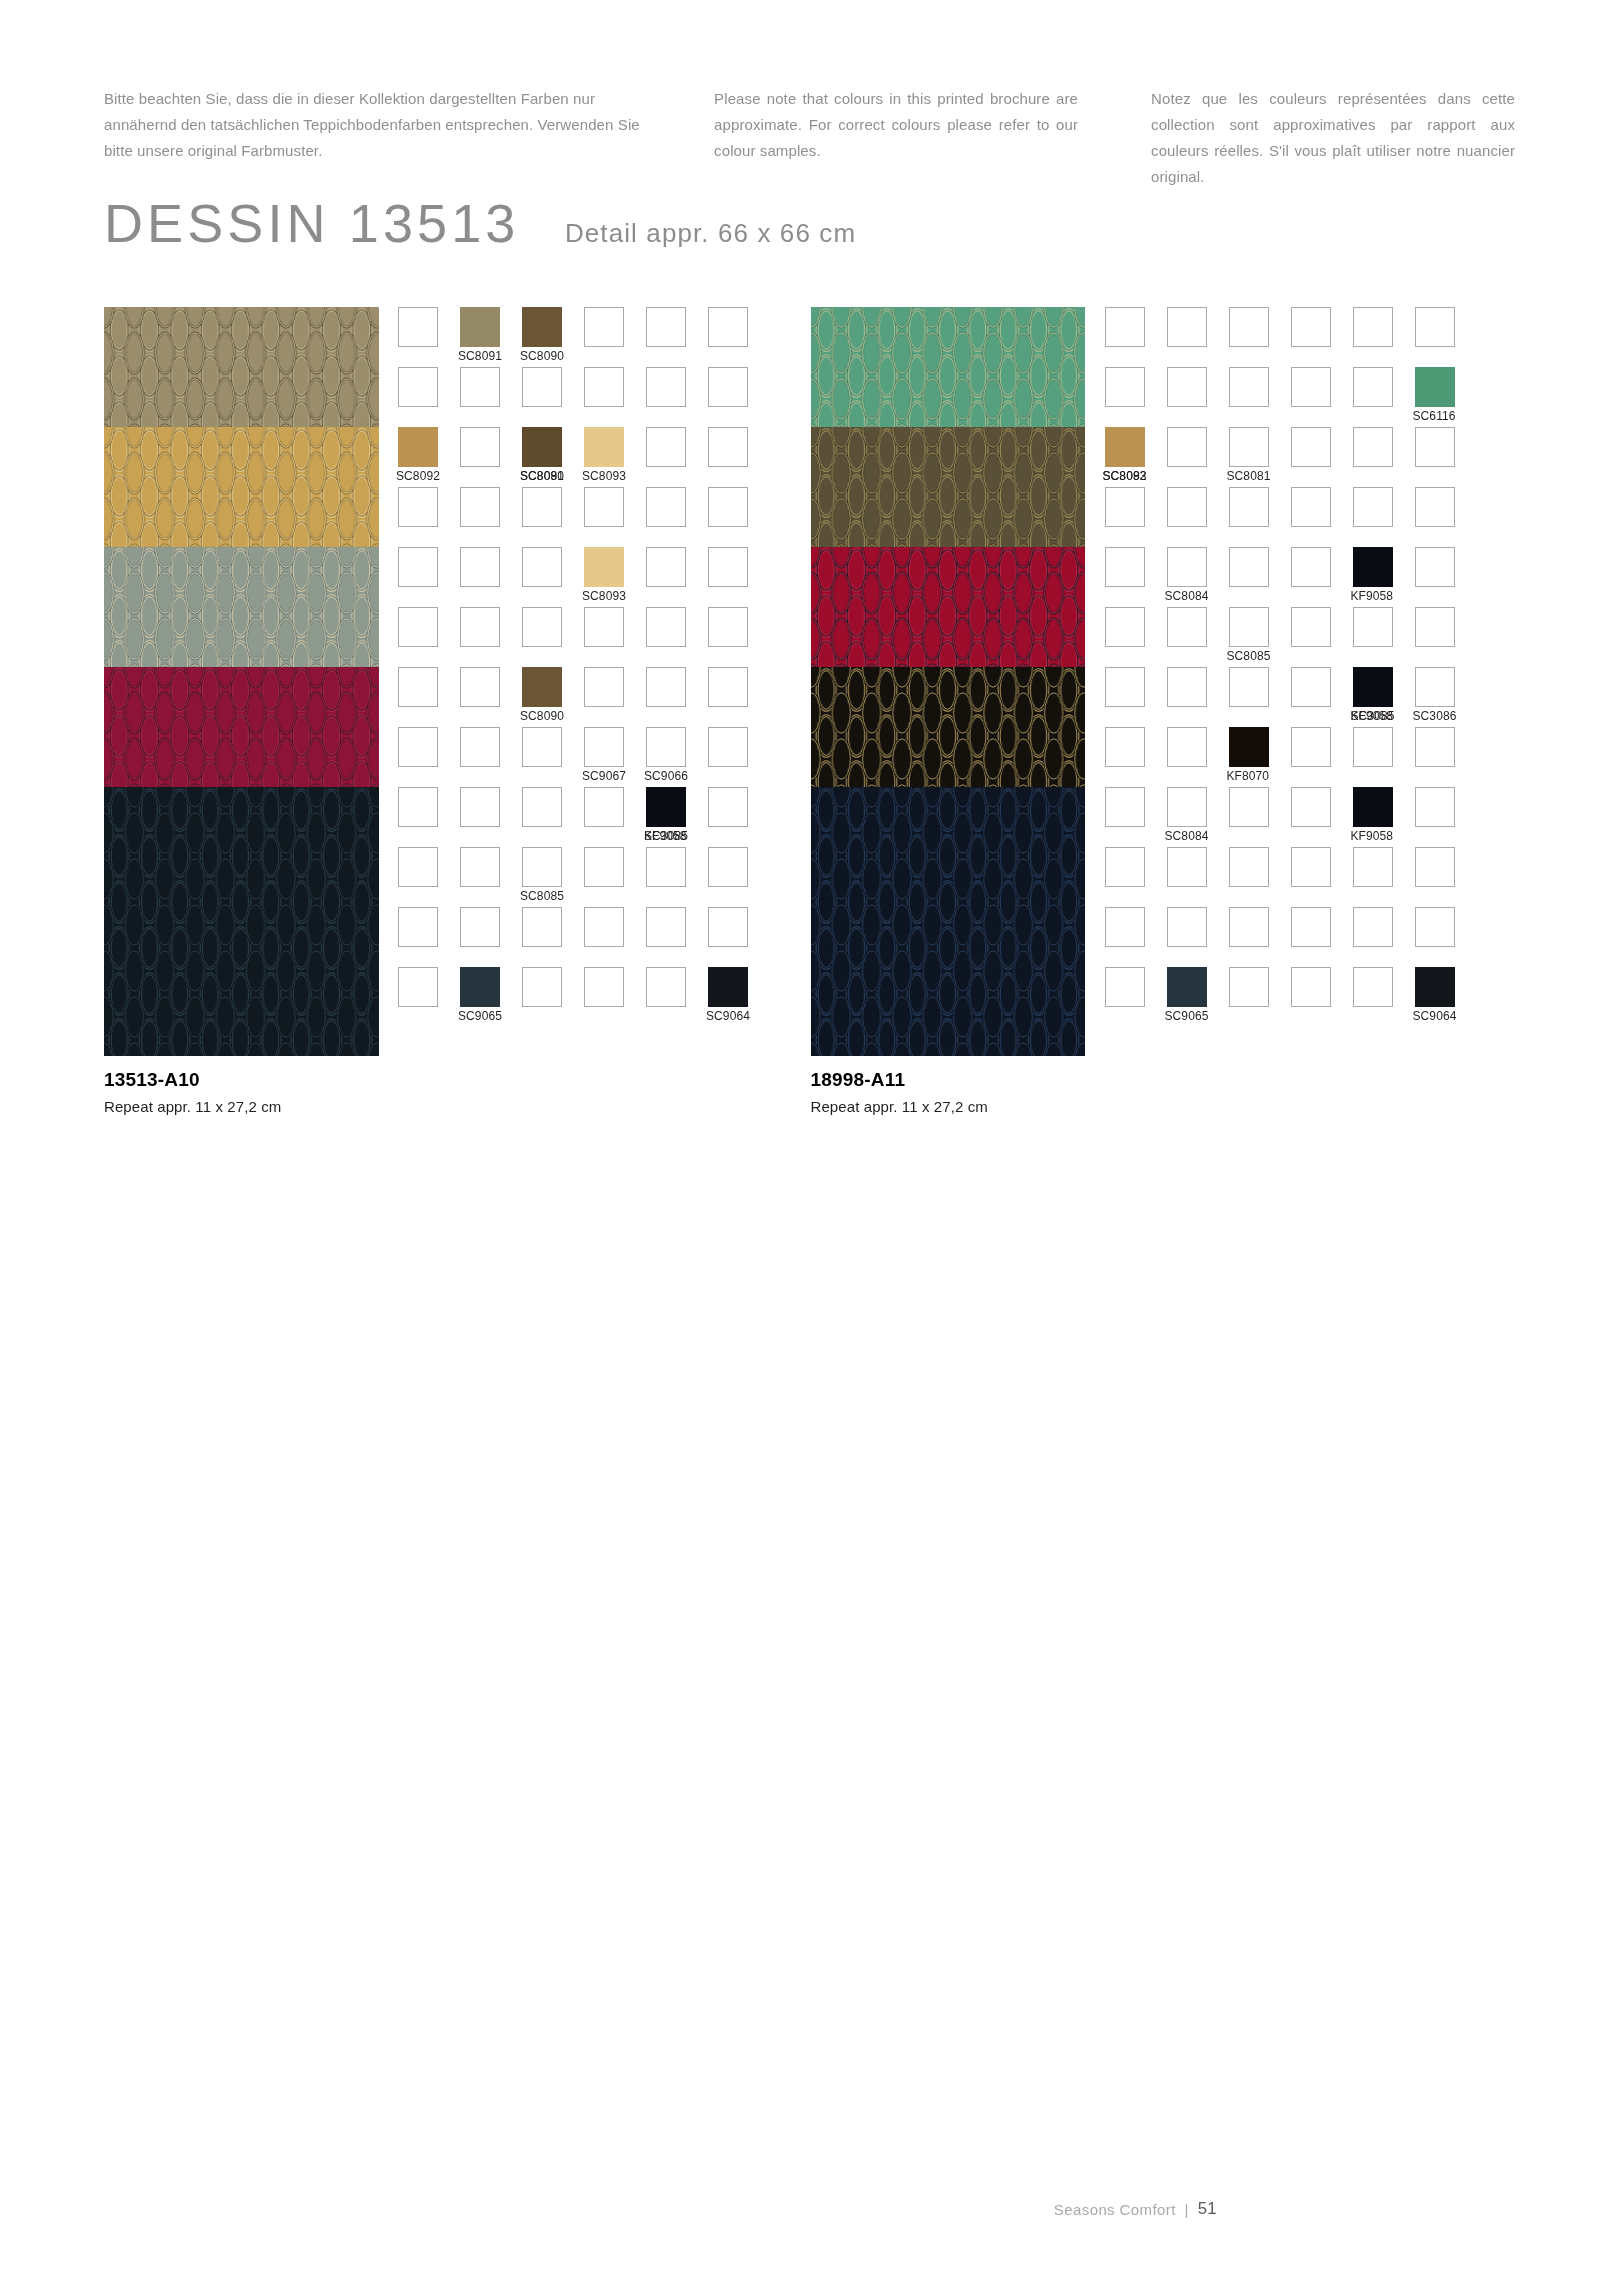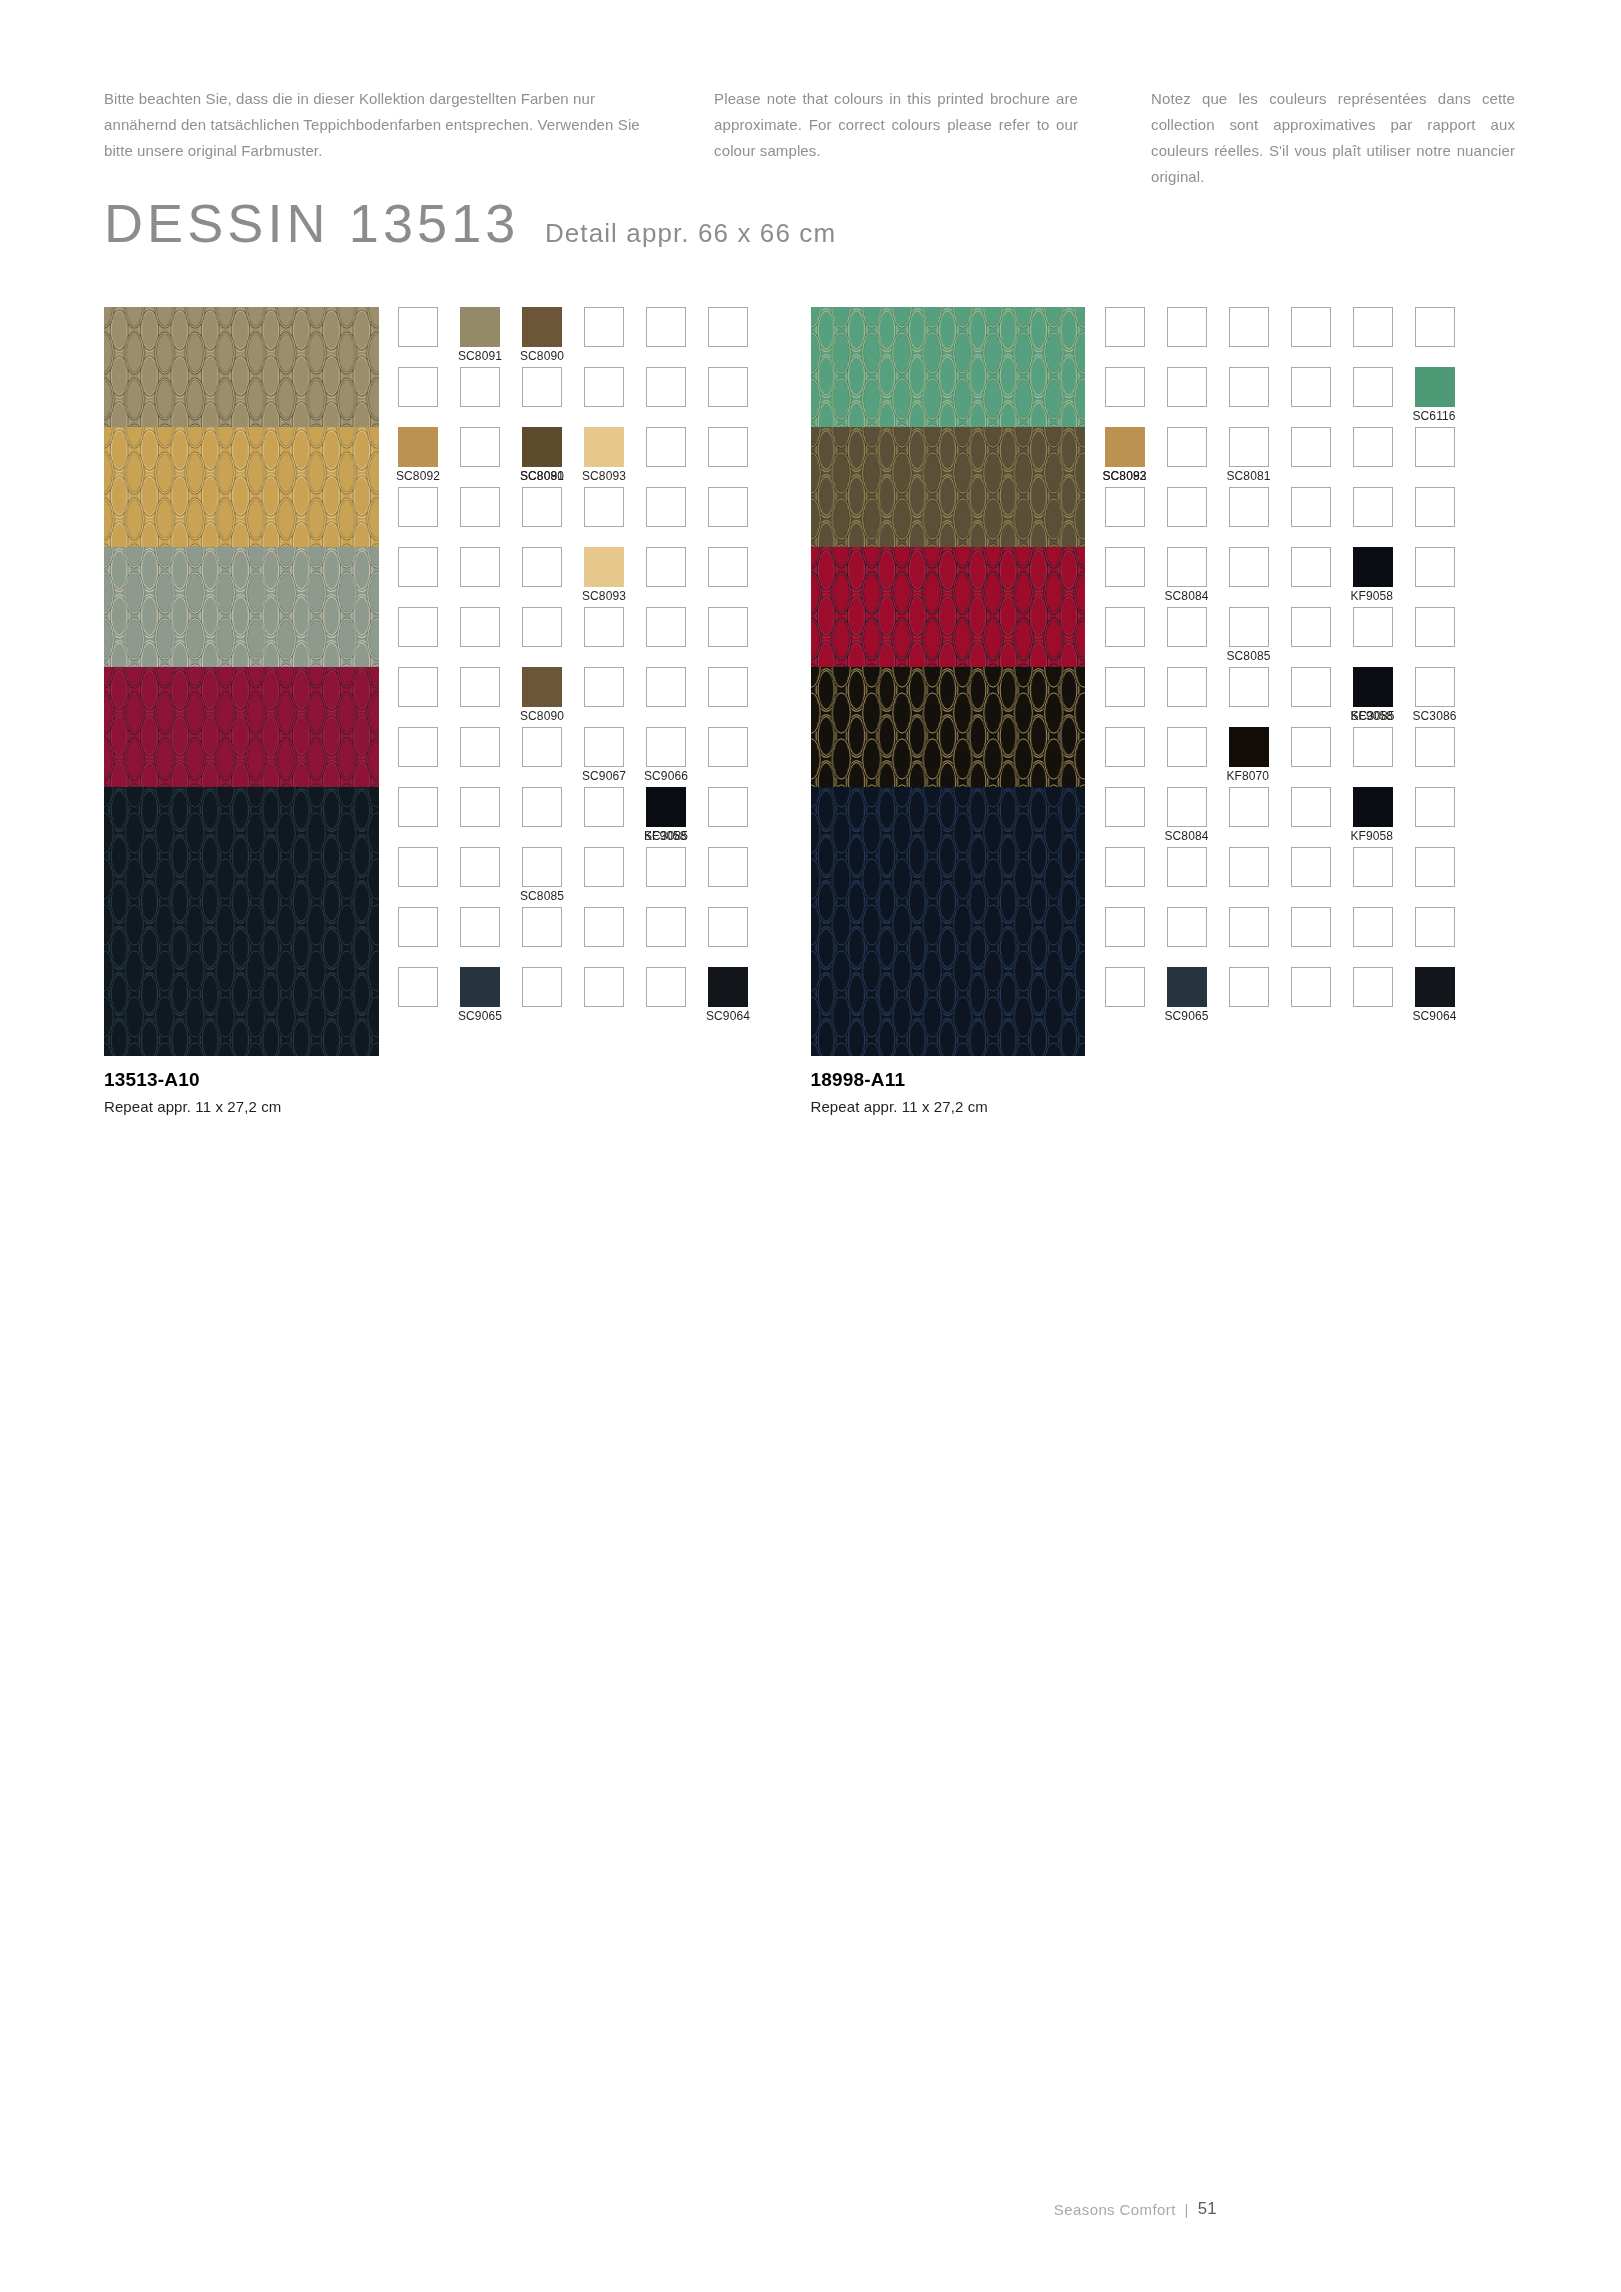--- a/index.html
+++ b/index.html
@@ -27,21 +27,21 @@
   }
   .disclaimer .col.en,.disclaimer .col.fr{
     width:372px;text-align:justify;margin-left:36px;
   }
   .disclaimer .col.de{width:549px;}
   .disclaimer .col.fr{margin-right:0;}
 
   
   .title-row{
     position:absolute;left:104px;top:196px;
-    display:flex;align-items:baseline;
+    display:flex;align-items:baseline;gap:20px;
   }
   .title-main{
     font-size:54px;font-weight:300;letter-spacing:4.1px;
     color:#8a8c8e;line-height:1;
   }
   .title-sub{
     font-size:26px;font-weight:300;letter-spacing:1.1px;
     color:#8a8c8e;margin-left:25.5px;line-height:1;
   }
 

